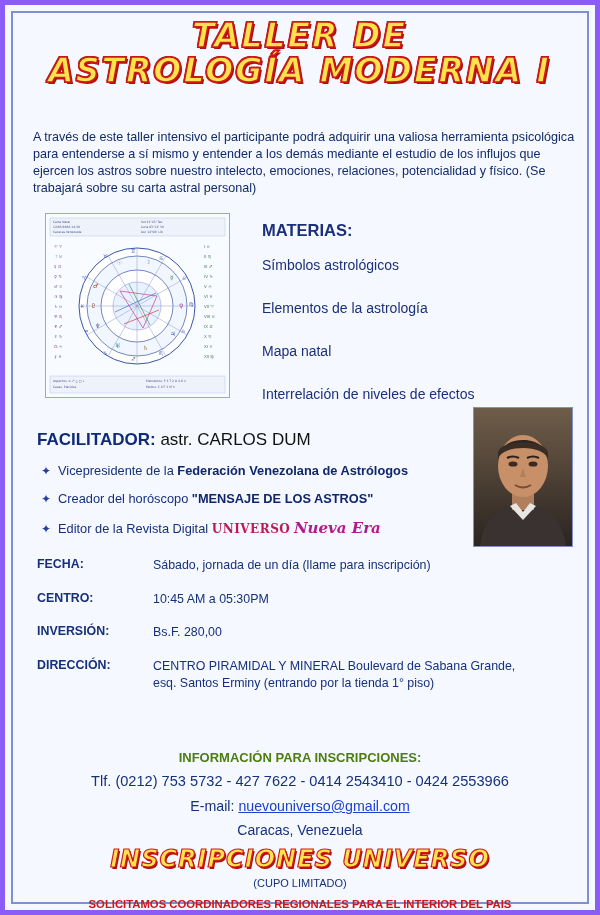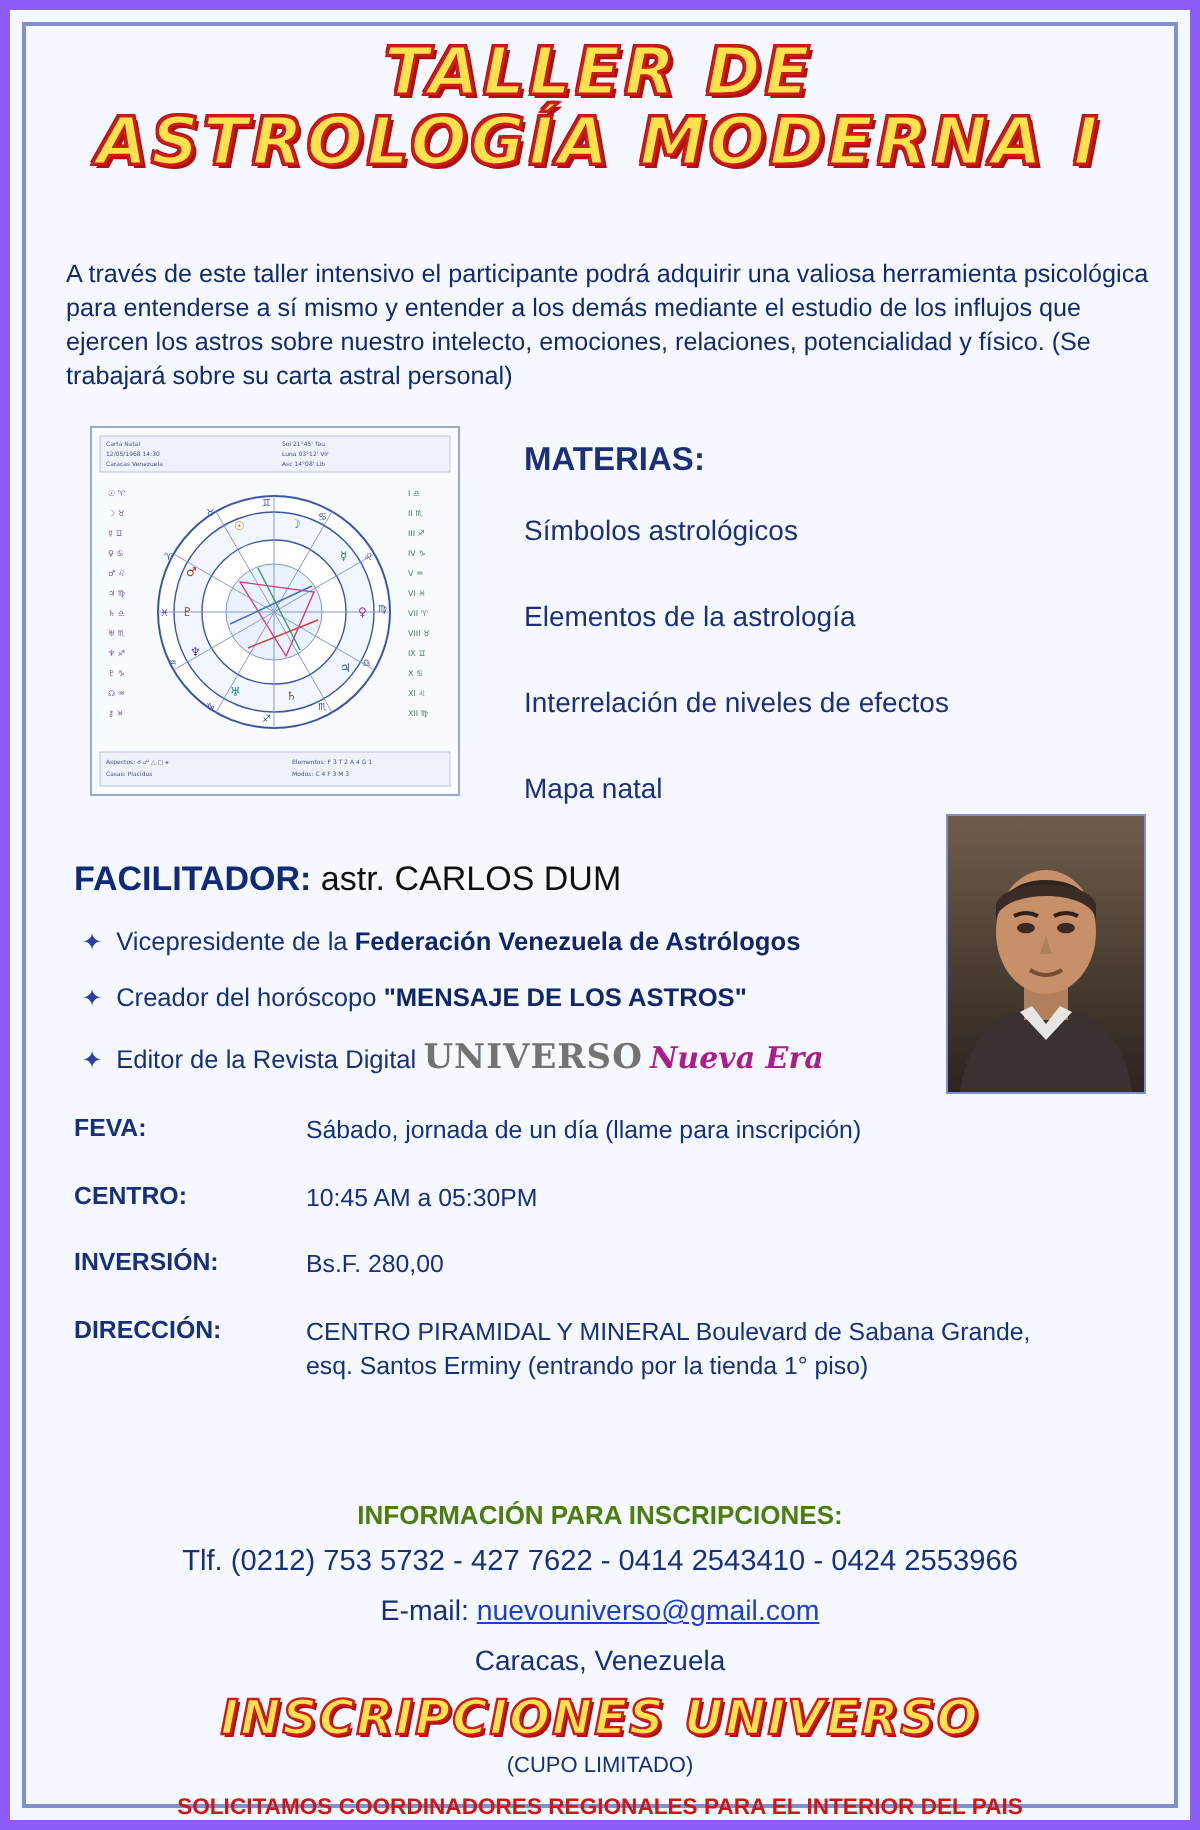--- a/index.html
+++ b/index.html
@@ -123,22 +123,22 @@
     color: #16307c;
     margin-bottom: 12px;
     line-height: 1.25;
   }
   .bullet .dia { color: #2a3fa0; margin-right: 7px; font-size: 12px; }
   .bullet b { color: #10256b; }
   .quoted { font-weight: bold; color: #10256b; }
   .universo {
     font-family: "DejaVu Serif", serif;
     font-weight: bold;
-    font-size: 17px;
-    color: #737373;
+    font-size: 12px;
+    color: #be185d;
     letter-spacing: 0.5px;
   }
   .nuevaera {
     font-family: "DejaVu Serif", serif;
     font-style: italic;
     font-weight: bold;
     font-size: 15px;
     color: #b01a8c;
   }
 
@@ -363,32 +363,32 @@
         <text x="100" y="168">Elementos: F 3 T 2 A 4 G 1</text>
         <text x="100" y="174">Modos: C 4 F 3 M 3</text>
       </g>
     </svg>
   </div>
 
   <div class="materias-title">MATERIAS:</div>
   <div class="materias-list">
     <div>Símbolos astrológicos</div>
     <div>Elementos de la astrología</div>
+    <div>Mapa natal</div>
     <div>Interrelación de niveles de efectos</div>
-    <div>Mapa natal</div>
   </div>
 
   <div class="facilitador">
     <b>FACILITADOR:</b>
     <span class="name">astr. CARLOS DUM</span>
   </div>
 
   <div class="bullets">
     <div class="bullet">
-      <span class="dia">✦</span><span>Vicepresidente de la </span><b>Federación Venezuela de Astrólogos</b>
+      <span class="dia">✦</span><span>Vicepresidente de la </span><b>Federación Venezolana de Astrólogos</b>
     </div>
     <div class="bullet">
       <span class="dia">✦</span><span>Creador del horóscopo  </span><span class="quoted">"MENSAJE DE LOS ASTROS"</span>
     </div>
     <div class="bullet">
       <span class="dia">✦</span><span>Editor de la Revista Digital </span><span class="universo">UNIVERSO</span>&nbsp;<span class="nuevaera">Nueva Era</span>
     </div>
   </div>
 
   <div class="photo">
@@ -417,21 +417,21 @@
 
       <path d="M49 60 L46 69 L52 69 Z" fill="#b07f5c"></path>
       <path d="M41 77 Q49 82 57 77" stroke="#7a4a38" stroke-width="2" fill="none"></path>
 
       <path d="M36 98 L49 112 L62 98 L56 95 L49 104 L42 95 Z" fill="#e8e6e2"></path>
     </svg>
   </div>
 
   <div class="info">
     <div class="info-row">
-      <div class="info-label">FEVA:</div>
+      <div class="info-label">FECHA:</div>
       <div class="info-value">Sábado, jornada de un día (llame para inscripción)</div>
     </div>
     <div class="info-row">
       <div class="info-label">CENTRO:</div>
       <div class="info-value">10:45 AM a 05:30PM</div>
     </div>
     <div class="info-row">
       <div class="info-label">INVERSIÓN:</div>
       <div class="info-value">Bs.F. 280,00</div>
     </div>

